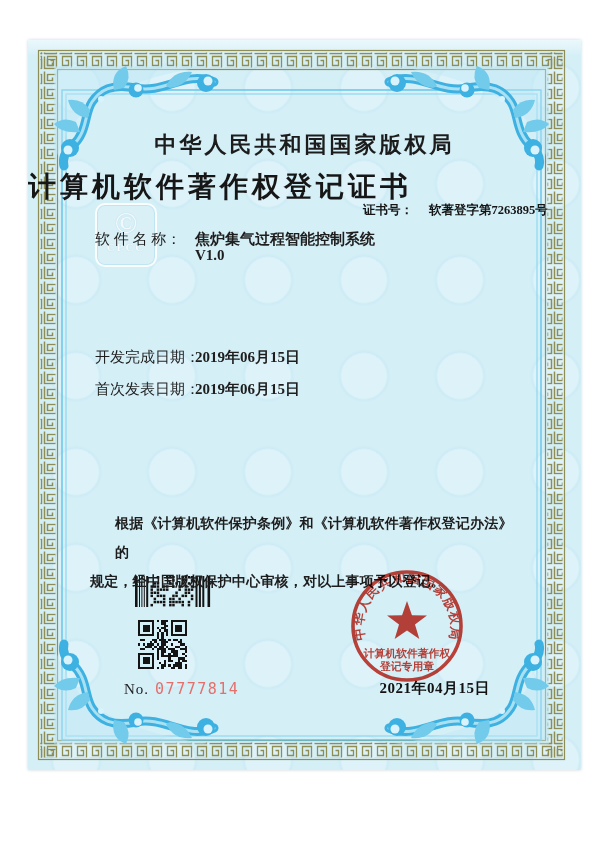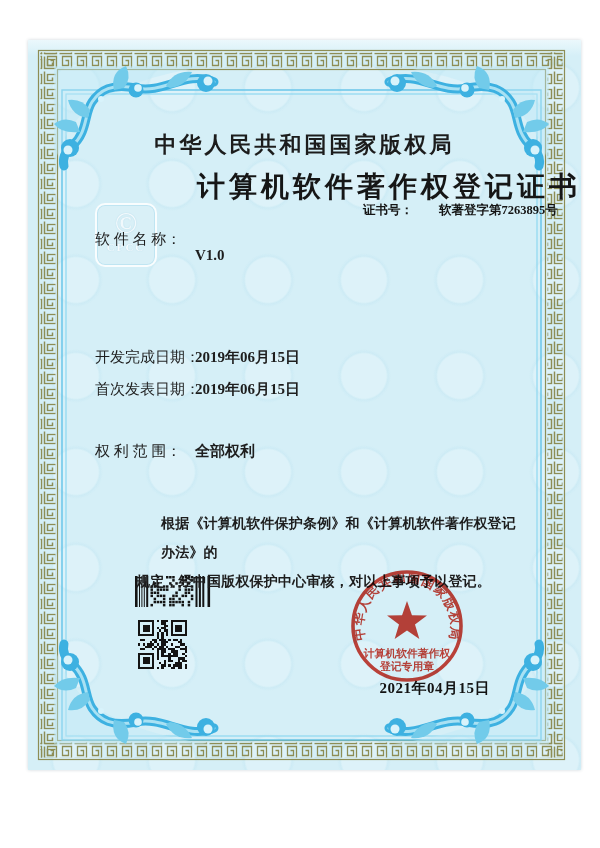--- a/index.html
+++ b/index.html
@@ -18,28 +18,28 @@
     background-size:96px 96px,100% 100%;
     box-shadow:0 0 3px rgba(60,90,110,0.25);
     overflow:hidden;
   }
   .frame{position:absolute;left:0;top:0;width:547px;height:730px;}
   .title1{
     position:absolute;left:0;top:90px;width:100%;text-align:center;
     font-size:22px;font-weight:700;letter-spacing:3px;color:#1c1c1c;
   }
   .title2{
-    position:absolute;left:0;top:128px;width:100%;text-align:right;
+    position:absolute;left:0;top:128px;width:100%;text-align:left;
     font-size:28px;font-weight:700;letter-spacing:4px;color:#161616;
   }
   .certno{
     position:absolute;left:335px;top:162px;font-size:12.5px;font-weight:700;color:#151515;
     white-space:nowrap;
   }
-  .certno .v{margin-left:26px;}
+  .certno .v{margin-left:16px;}
   .emboss{
     position:absolute;left:67px;top:163px;width:58px;height:60px;
     border:2px solid rgba(255,255,255,0.85);border-radius:10px;
     background:rgba(255,255,255,0.10);
     box-shadow:inset 0 0 0 1px rgba(170,218,236,0.55);
     text-align:center;z-index:1;
   }
   .emboss-c{
     font-size:30px;line-height:36px;color:rgba(255,255,255,0.85);
     text-shadow:0 0 1px rgba(150,205,228,0.9);font-weight:700;
@@ -47,21 +47,21 @@
   .emboss-t{
     font-size:11px;letter-spacing:2px;color:rgba(255,255,255,0.9);
     text-shadow:0 0 1px rgba(150,205,228,0.9);font-weight:700;
     font-family:Liberation Serif, serif;
   }
   .row{position:absolute;left:0;width:100%;height:20px;z-index:2;}
   .flabel{position:absolute;left:67px;font-size:15px;font-weight:400;white-space:pre;color:#1e1e1e;}
   .fvalue{position:absolute;left:167px;font-size:15px;font-weight:700;white-space:nowrap;color:#1e1e1e;}
   .fvalue2{position:absolute;left:167px;top:207px;font-size:15px;font-weight:700;z-index:2;color:#1e1e1e;}
   .statement{position:absolute;left:62px;top:469px;width:434px;z-index:2;}
-  .statement div{font-size:14px;font-weight:700;line-height:29px;letter-spacing:0.2px;color:#1d1d1d;margin-left:46px;}
+  .statement div{font-size:14px;font-weight:700;line-height:29px;letter-spacing:0.2px;color:#1d1d1d;}
   .st1{padding-left:25px;}
   .barcode{position:absolute;left:107px;top:536px;width:76px;height:31px;}
   .qr{position:absolute;left:110px;top:580px;width:49px;height:49px;shape-rendering:crispEdges;}
   .serial{position:absolute;left:96px;top:640px;font-size:15px;z-index:2;white-space:nowrap;}
   .serial-prefix{color:#222;letter-spacing:1px;}
   .serial-num{
     font-family:"DejaVu Sans Mono","Liberation Mono",monospace;
     color:var(--serial_red,#e46f6b);letter-spacing:1.5px;margin-left:6px;font-size:15px;
   }
   .seal{
@@ -137,34 +137,31 @@
     <span>证书号：</span><span class="v">软著登字第7263895号</span>
   </div>
 
   <div class="emboss">
     <div class="emboss-c">©</div>
     <div class="emboss-t">CPCC</div>
   </div>
 
   <div class="row" style="top:190px">
     <span class="flabel">软 件 名 称：</span>
+    <span class="fvalue">焦炉集气过程智能控制系统</span>
   </div>
   <div class="fvalue2">V1.0</div>
 
   <div class="row" style="top:308px">
     <span class="flabel">开发完成日期：</span>
     <span class="fvalue">2019年06月15日</span>
   </div>
   <div class="row" style="top:340px">
     <span class="flabel">首次发表日期：</span>
     <span class="fvalue">2019年06月15日</span>
-  </div>
-  <div class="row" style="top:402px">
-    <span class="flabel">权 利 范 围：</span>
-    <span class="fvalue">全部权利</span>
   </div>
 
   <div class="statement">
     <div class="st1">根据《计算机软件保护条例》和《计算机软件著作权登记办法》的</div>
     <div class="st2">规定，经中国版权保护中心审核，对以上事项予以登记。</div>
   </div>
 
   <svg id="barcode" class="barcode" viewBox="0 0 76 31" xmlns="http://www.w3.org/2000/svg">
       <rect x="0" y="0" width="2.6" height="31" fill="#141414"></rect>
       <rect x="4" y="0" width="1" height="31" fill="#141414"></rect>
@@ -382,20 +379,23 @@
       <rect x="20" y="19" width="1" height="1" fill="#141414"></rect>
       <rect x="8" y="20" width="1" height="1" fill="#141414"></rect>
       <rect x="10" y="20" width="1" height="1" fill="#141414"></rect>
       <rect x="14" y="20" width="1" height="1" fill="#141414"></rect>
       <rect x="15" y="20" width="1" height="1" fill="#141414"></rect>
       <rect x="17" y="20" width="1" height="1" fill="#141414"></rect>
       <rect x="18" y="20" width="1" height="1" fill="#141414"></rect>
       <rect x="20" y="20" width="1" height="1" fill="#141414"></rect>
     </svg>
 
+  <div class="serial">
+    <span class="serial-prefix">No.</span><span class="serial-num">07777814</span>
+  </div>
 
   <svg class="seal" viewBox="-60 -60 120 120" xmlns="http://www.w3.org/2000/svg">
     <circle r="54" fill="none" stroke="#d43a2f" stroke-width="3.6"></circle>
     <path id="sealArc" d="M -42.5 11.4 A 44 44 0 1 1 42.5 11.4" fill="none"></path>
     <text class="seal-arc"><textPath href="#sealArc" startOffset="50%" text-anchor="middle">中华人民共和国国家版权局</textPath></text>
     <path d="M0,-21 L4.94,-6.8 L19.97,-6.49 L7.99,2.6 L12.34,16.99 L0,8.4 L-12.34,16.99 L-7.99,2.6 L-19.97,-6.49 L-4.94,-6.8 Z" transform="translate(0,-4)" fill="#d43a2f"></path>
     <text class="seal-l1" y="31" text-anchor="middle">计算机软件著作权</text>
     <text class="seal-l2" y="44" text-anchor="middle">登记专用章</text>
   </svg>
 

